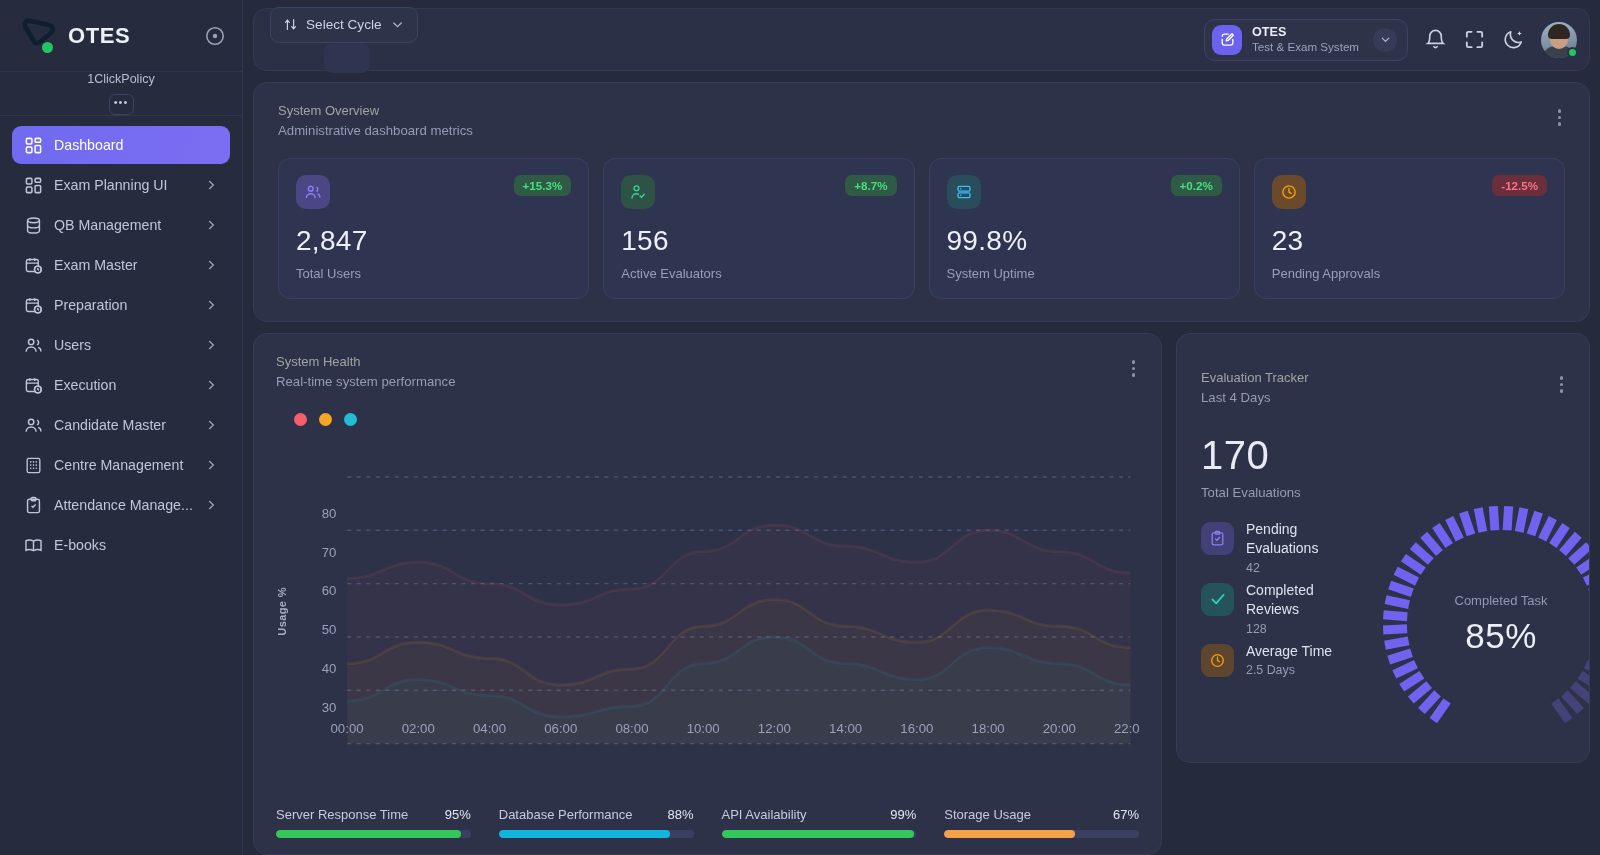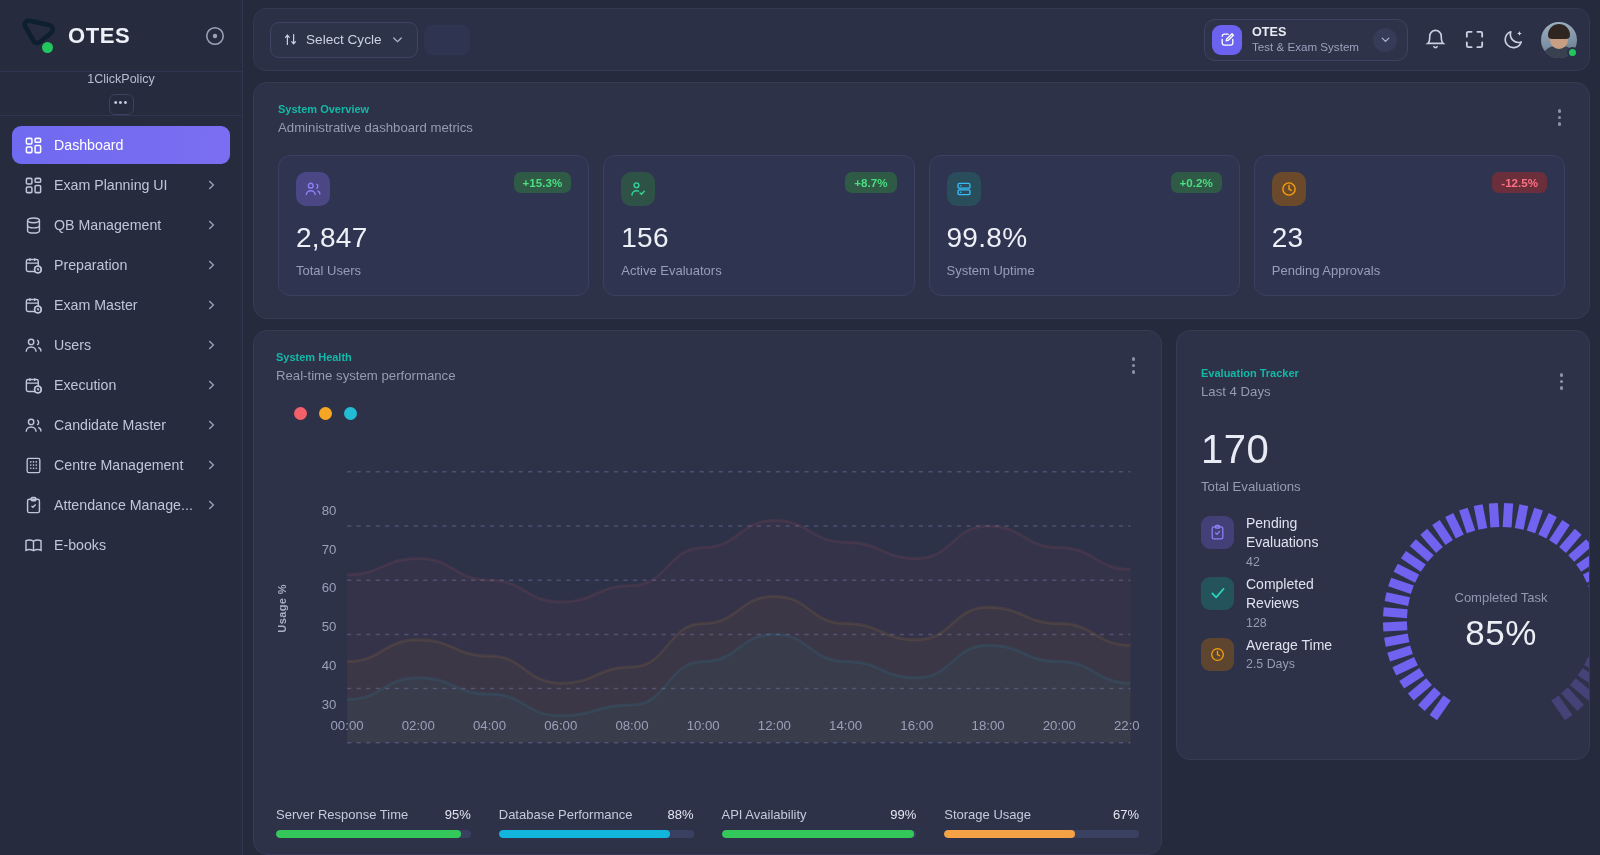--- a/index.html
+++ b/index.html
@@ -71,21 +71,21 @@
     display: flex; flex-direction: column; gap: 11px;
     overflow: hidden;
   }
 
   .topbar {
     height: 63px; flex: 0 0 63px;
     background: #2b3046; border: 1px solid #343a54; border-radius: 13px;
     display: flex; align-items: center; justify-content: space-between;
     padding: 0 12px 0 16px;
   }
-  .cycle-wrap { display: flex; align-items: center; }
+  .cycle-wrap { display: flex; align-items: center; flex-direction: column; }
   .cycle-select {
     height: 36px; display: flex; align-items: center; gap: 8px;
     padding: 0 12px; border: 1px solid #3d4362; border-radius: 9px;
     color: #cdd2e5; font-size: 13.6px; background: #2d3349;
   }
   .cycle-ghost {
     width: 46px; height: 30px; margin-left: 6px;
     border-radius: 8px; background: #2f3550;
   }
   .top-right { display: flex; align-items: center; gap: 16px; }
@@ -119,21 +119,21 @@
     position: absolute; right: -1px; bottom: 0px;
     width: 11px; height: 11px; border-radius: 50%;
     background: #22c55e; border: 2px solid #2b3046;
   }
 
   
   .panel {
     background: #2d3248; border: 1px solid #363c56; border-radius: 14px;
   }
   .panel-head { display: flex; justify-content: space-between; align-items: flex-start; }
-  .panel-title { font-size: 11px; color: #14b8a6; font-weight: 700; }
+  .panel-title { font-size: 13px; color: #a3a3a3; font-weight: 400; }
   .panel-sub { font-size: 13.2px; color: #959bb5; margin-top: 5px; }
   .kebab { display: flex; flex-direction: column; gap: 3px; padding: 6px 4px; }
   .kebab i { width: 3.5px; height: 3.5px; border-radius: 50%; background: #8b91ab; display: block; }
 
   .overview { padding: 20px 24px 22px 24px; }
   .stat-grid { display: flex; gap: 14px; margin-top: 20px; }
   .stat-card {
     flex: 1; background: #2f3550; border: 1px solid #3a4060; border-radius: 12px;
     padding: 16px 17px 17px 17px;
   }
@@ -259,35 +259,35 @@
       </div>
 
       <div class="nav-item">
         <svg class="nav-icon" viewBox="0 0 24 24" fill="none" stroke="currentColor" stroke-width="1.8">
           <rect x="3" y="4.5" width="15" height="15" rx="2.2"></rect>
             <path d="M3 9h15M7.5 2.8v3.4M13.5 2.8v3.4"></path>
           <circle cx="17.5" cy="17" r="4.2" fill="#262b3e"></circle>
             <circle cx="17.5" cy="17" r="4.2"></circle>
             <path d="M17.5 15v2.1l1.4.9"></path>
         </svg>
-        <span class="nav-label">Preparation</span>
+        <span class="nav-label">Exam Master</span>
         <svg class="nav-chevron" viewBox="0 0 24 24" fill="none" stroke="currentColor" stroke-width="2.4">
             <path d="M9 5l7 7-7 7"></path>
           </svg>
       </div>
 
       <div class="nav-item">
         <svg class="nav-icon" viewBox="0 0 24 24" fill="none" stroke="currentColor" stroke-width="1.8">
           <rect x="3" y="4.5" width="15" height="15" rx="2.2"></rect>
             <path d="M3 9h15M7.5 2.8v3.4M13.5 2.8v3.4"></path>
           <circle cx="17.5" cy="17" r="4.2" fill="#262b3e"></circle>
             <circle cx="17.5" cy="17" r="4.2"></circle>
             <path d="M17.5 15v2.1l1.4.9"></path>
         </svg>
-        <span class="nav-label">Exam Master</span>
+        <span class="nav-label">Preparation</span>
         <svg class="nav-chevron" viewBox="0 0 24 24" fill="none" stroke="currentColor" stroke-width="2.4">
             <path d="M9 5l7 7-7 7"></path>
           </svg>
       </div>
 
       <div class="nav-item">
         <svg class="nav-icon" viewBox="0 0 24 24" fill="none" stroke="currentColor" stroke-width="1.8">
           <circle cx="9" cy="7.5" r="3.4"></circle>
             <path d="M2.8 20c0-3.6 2.8-6 6.2-6s6.2 2.4 6.2 6"></path>
           <path d="M16.5 5.2a3.3 3.3 0 0 1 0 6.1M18 14.4c2.2.6 3.4 2.6 3.4 5.1"></path>

